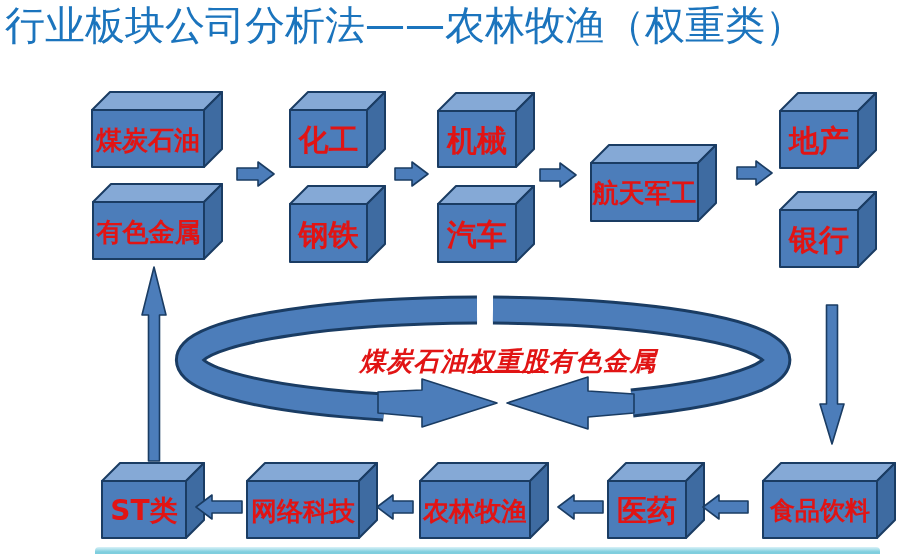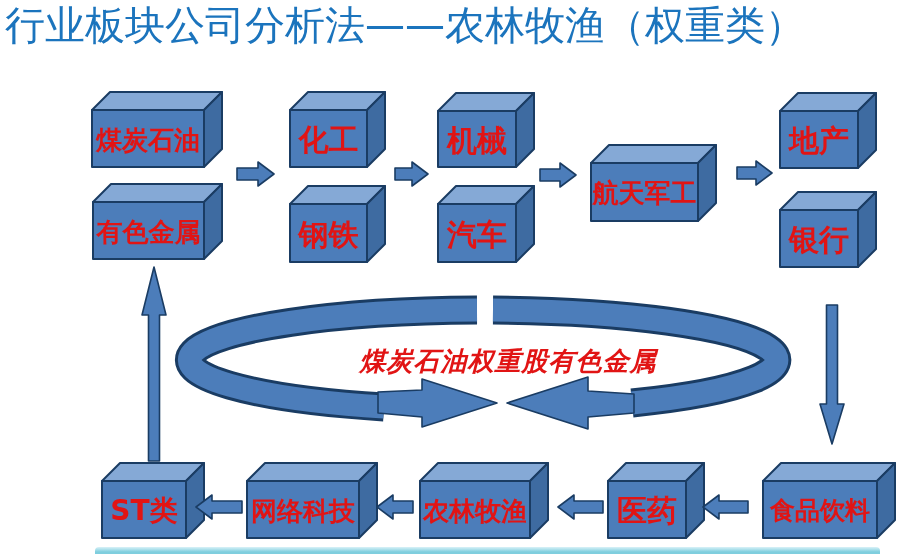--- a/index.html
+++ b/index.html
@@ -14,21 +14,21 @@
   .box-top{fill:var(--box-top);stroke:var(--outline);stroke-width:2;stroke-linejoin:round;}
   .box-side{fill:var(--box-side);stroke:var(--outline);stroke-width:2;stroke-linejoin:round;}
   .box-label{fill:var(--label-red);font-weight:700;text-anchor:middle;
              font-family:"DejaVu Sans",sans-serif;}
   .arrow{fill:var(--arrow-blue);stroke:var(--outline);stroke-width:1.6;stroke-linejoin:round;}
   .band-under{fill:none;stroke:var(--outline);stroke-width:29;}
   .band-over{fill:none;stroke:var(--arrow-blue);stroke-width:23;}
   .loop-label{position:absolute;left:328px;top:344px;width:360px;text-align:center;
               font-size:26px;font-style:italic;font-weight:700;color:var(--label-red);
               white-space:nowrap;letter-spacing:1px;}
-  .loop-label .ul{text-decoration-thickness:2px;}
+  .loop-label .ul{text-decoration:underline;text-decoration-thickness:2px;}
   .bottom-bar{position:absolute;left:95px;top:547px;width:785px;height:7px;
               border-radius:4px 4px 0 0;
               background:linear-gradient(180deg,#d9f2f8 0%,var(--bottom-bar) 70%);}
 </style>
 </head>
 <body>
 
 <div class="stage">
 
   <h1 class="title"><span class="t-bold">行业板块公司分析法——</span><span class="t-reg">农林牧渔（权重类）</span></h1>

